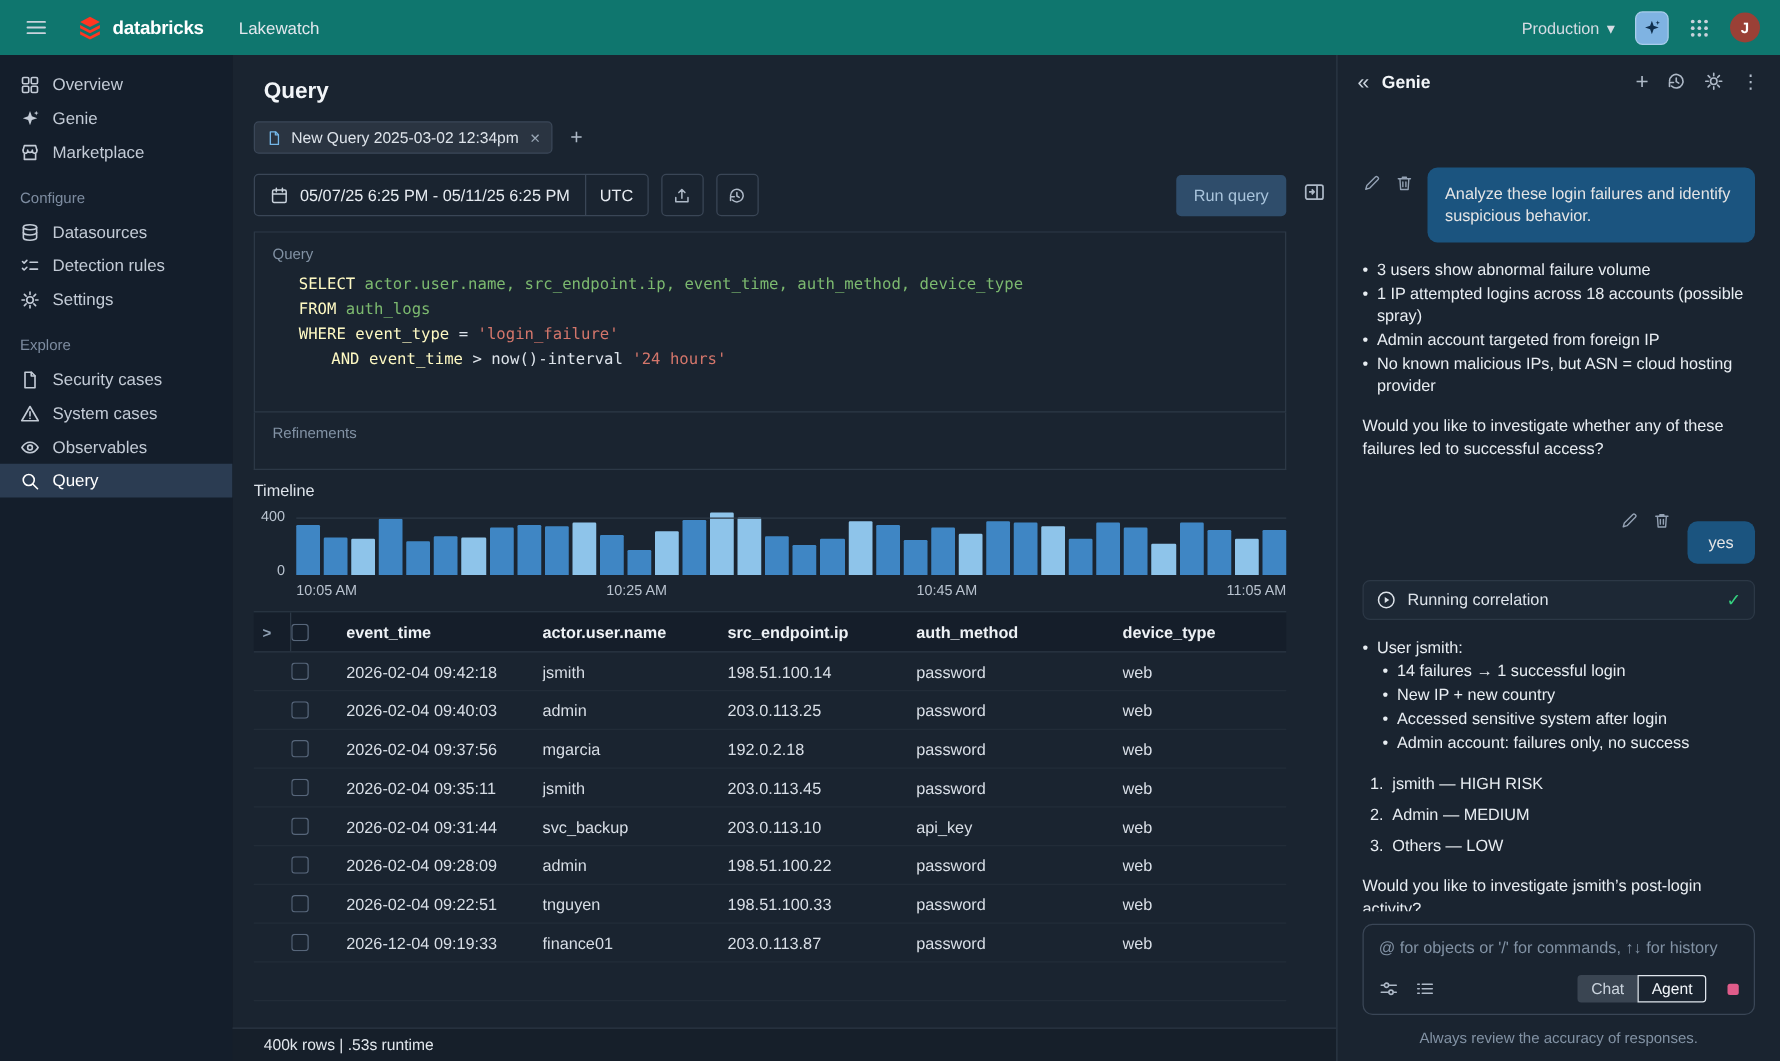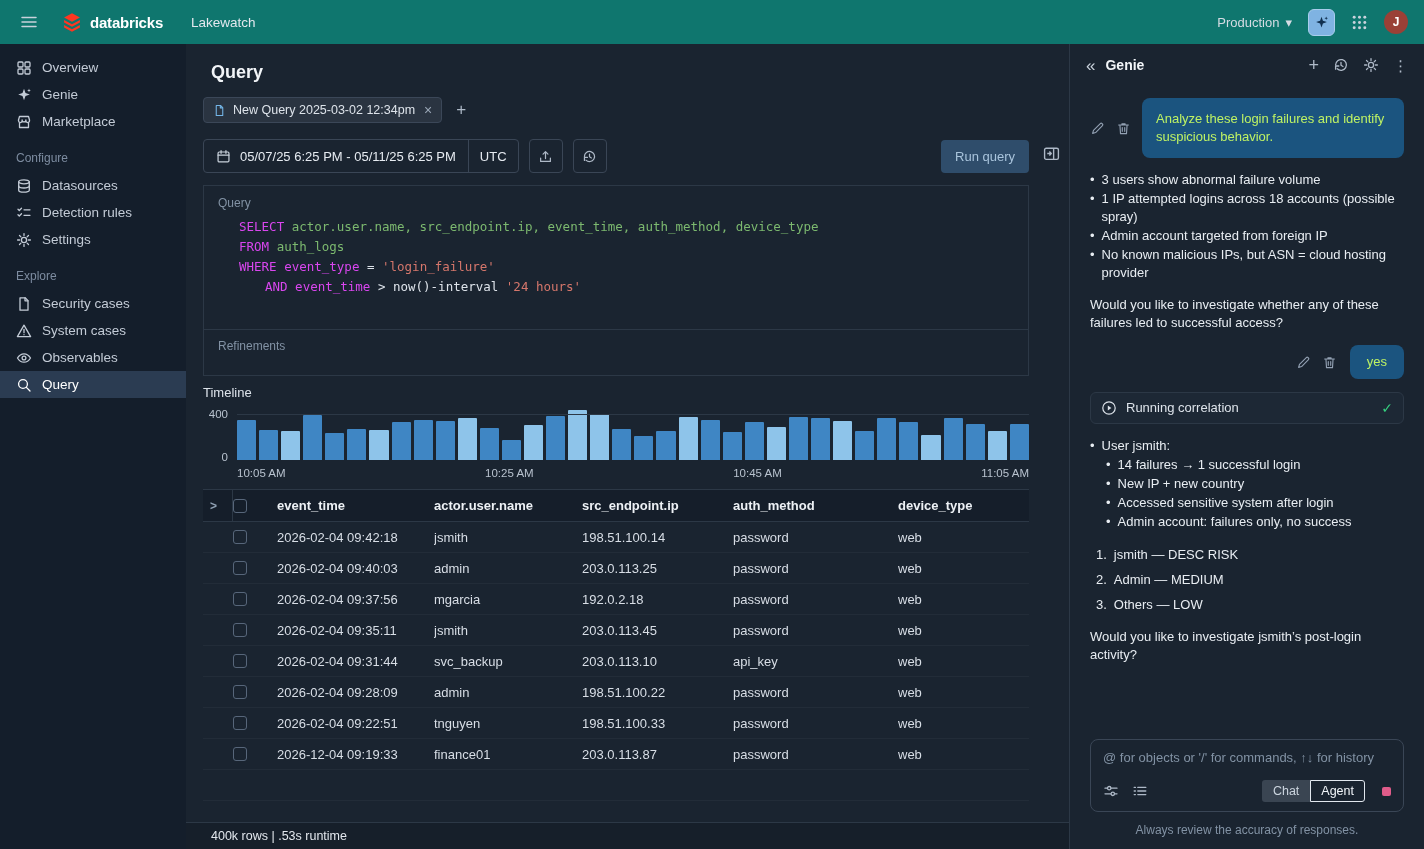--- a/index.html
+++ b/index.html
@@ -75,21 +75,21 @@
 
   .content { flex:1; overflow:hidden; padding:0 40px 0 17px; display:flex; flex-direction:column; }
 
   
   .sql-box { border:1px solid #2C3846; height:145px; padding:10px 14px; flex:0 0 auto; }
   .sql-label { font-size:12px; color:#8292A4; margin-bottom:7px; }
   .sql-code { font-family:"DejaVu Sans Mono", monospace; font-size:12.5px; }
   .sql-line { line-height:20px; white-space:pre; }
   .sql-line.ind1 { padding-left:21px; }
   .sql-line.ind2 { padding-left:47px; }
-  .tok-kw { color:#d946ef; }
+  .tok-kw { color:#fef9c3; }
   .tok-id { color:#7CB96F; }
   .tok-str { color:#D4766B; }
   .tok-pl { color:#DDE3EA; }
 
   
   .refine-box { border:1px solid #2C3846; border-top:none; padding:9px 14px 13px; flex:0 0 auto; }
   .refine-label { font-size:12px; color:#8292A4; margin-bottom:9px; }
   .chips { display:flex; gap:5px; }
   .chip {
     background:#0D2C49; border:1.5px solid #2E77B5; border-radius:6px; color:#EAF2F9;
@@ -129,21 +129,21 @@
   .genie-title { font-size:14px; font-weight:700; color:#F2F5F8; }
   .genie-header-icons { margin-left:auto; display:flex; align-items:center; gap:14px; color:#AEB9C7; }
   .gh-icon { cursor:pointer; display:flex; align-items:center; }
   .plus-glyph { font-size:18px; line-height:1; }
   .kebab-glyph { font-size:15px; line-height:1; }
 
   .genie-body { flex:1; overflow:hidden; padding:4px 20px 0; line-height:18px; font-size:13px; }
   .user-row { display:flex; align-items:center; gap:11px; margin:8px 0 4px; }
   .msg-icons { display:flex; gap:11px; color:#93A1B3; }
   .msg-icons .gh-icon { cursor:pointer; }
-  .bubble { background:#1B547F; border-radius:8px; padding:12px 14px; color:#bef264; }
+  .bubble { background:#1B547F; border-radius:8px; padding:12px 14px; color:#e5e5e5;margin-top:36px; }
   .bubble.user { margin-left:auto; max-width:268px; }
   .bullet { display:flex; gap:7px; margin:1px 0; }
   .bullet .dot { flex:0 0 auto; }
   .bullets { margin:13px 0 0; }
   .nested { padding-left:16px; }
   .genie-q { margin:14px 0 0; }
   .reply-row { display:flex; justify-content:flex-end; align-items:center; gap:13px; margin:13px 0; }
   .bubble.small { padding:8px 17px; }
   .status-box {
     border:1px solid #2C3846; background:#1D2835; border-radius:6px; height:32px;
@@ -662,21 +662,21 @@
             <div class="bullet">
               <span class="dot">•</span>
               <span class="btxt">Admin account: failures only, no success</span>
             </div>
           </div>
         </div>
 
       <div class="risk-list" id="risk-list">
           <div class="risk-item">
             <span class="rnum">1.</span>
-            <span>jsmith — DESC RISK</span>
+            <span>jsmith — HIGH RISK</span>
           </div>
           <div class="risk-item">
             <span class="rnum">2.</span>
             <span>Admin — MEDIUM</span>
           </div>
           <div class="risk-item">
             <span class="rnum">3.</span>
             <span>Others — LOW</span>
           </div>
         </div>

